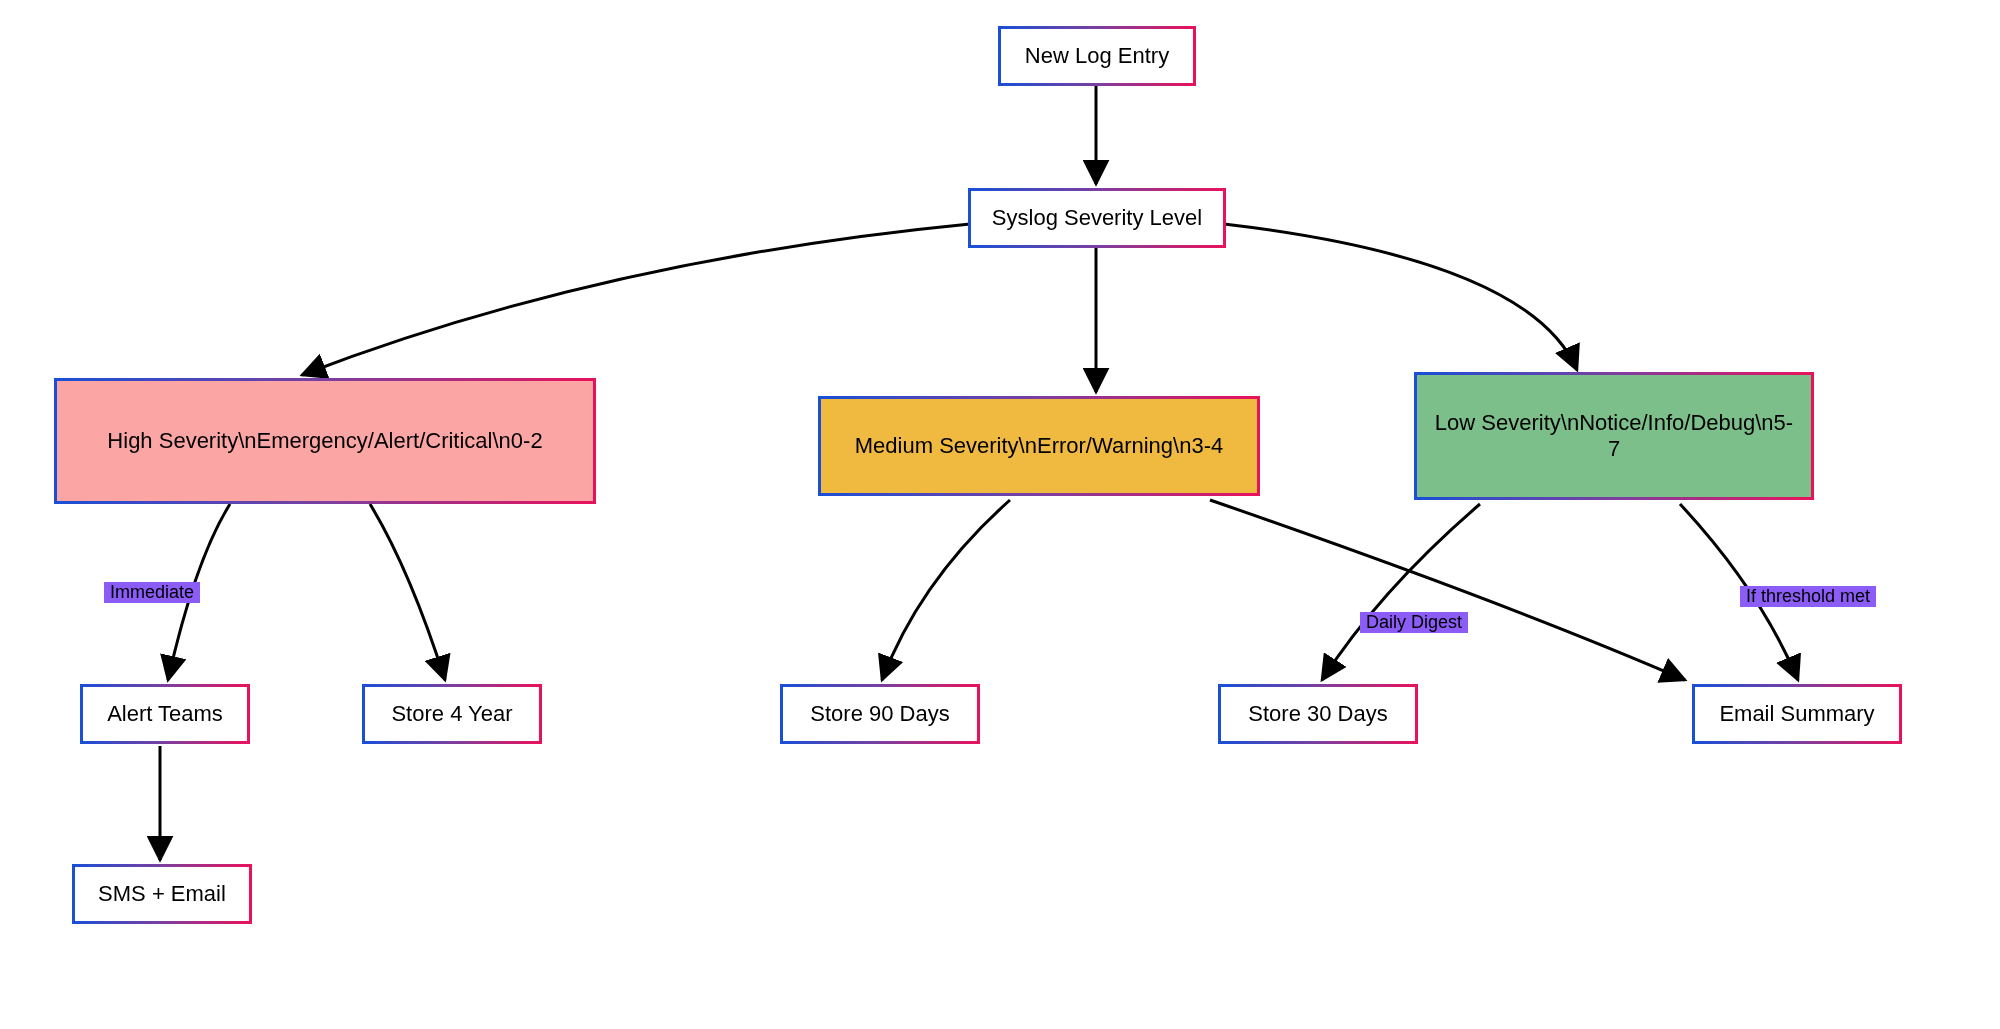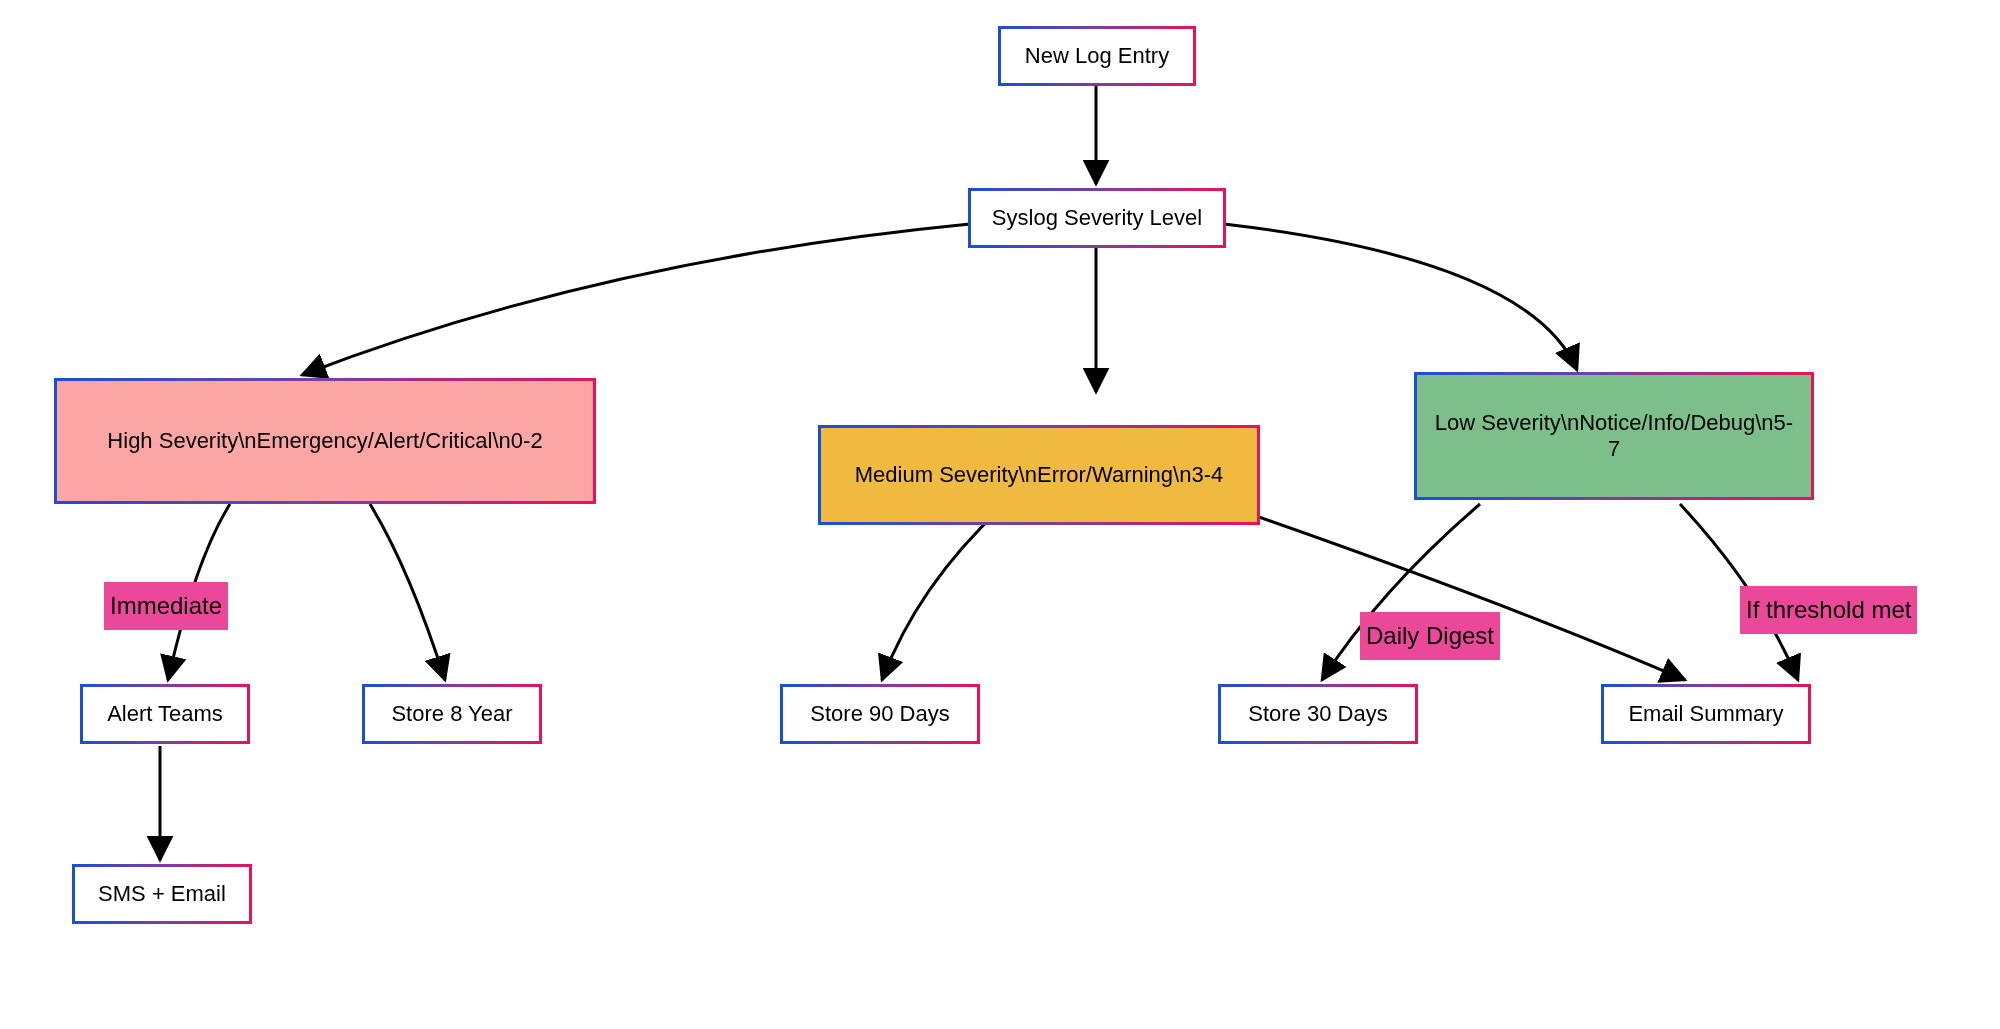--- a/index.html
+++ b/index.html
@@ -19,27 +19,27 @@
     background: #fff;
     display: flex;
     align-items: center;
     justify-content: center;
     text-align: center;
     font-size: 22px;
     padding: 8px 14px;
     color: #000;
   }
   .node.high { background: #fca5a5; }
-  .node.medium { background: #f0b940; margin-top: 29px; }
+  .node.medium { background: #f0b940; }
   .node.low { background: #7dbf8a; margin-left: 36px; }
   .edge-label {
     position: absolute;
-    background: #ec4899;
-    font-size: 24px;
-    padding: 10px 6px;
+    background: #8b5cf6;
+    font-size: 18px;
+    padding: 0 6px;
     color: #000;
   }
   svg.edges {
     position: absolute;
     top: 0; left: 0;
     width: 2000px;
     height: 1029px;
     pointer-events: none;
   }
 </style>
@@ -91,29 +91,29 @@
   <span>Medium Severity\nError/Warning\n3-4</span>
 </div>
 <div class="node low" style="left:1378px; top:372px; width:400px; height:128px;">
   <span>Low Severity\nNotice/Info/Debug\n5-7</span>
 </div>
 
 <div class="node" style="left:80px; top:684px; width:170px; height:60px;">
   <span>Alert Teams</span>
 </div>
 <div class="node" style="left:362px; top:684px; width:180px; height:60px;">
-  <span>Store 8 Year</span>
+  <span>Store 4 Year</span>
 </div>
 <div class="node" style="left:780px; top:684px; width:200px; height:60px;">
   <span>Store 90 Days</span>
 </div>
 <div class="node" style="left:1218px; top:684px; width:200px; height:60px;">
   <span>Store 30 Days</span>
 </div>
-<div class="node" style="left:1601px; top:684px; width:210px; height:60px;">
+<div class="node" style="left:1692px; top:684px; width:210px; height:60px;">
   <span>Email Summary</span>
 </div>
 
 <div class="node" style="left:72px; top:864px; width:180px; height:60px;">
   <span>SMS + Email</span>
 </div>
 
 <div class="edge-label" style="left:104px; top:582px;">
   <span>Immediate</span>
 </div>

